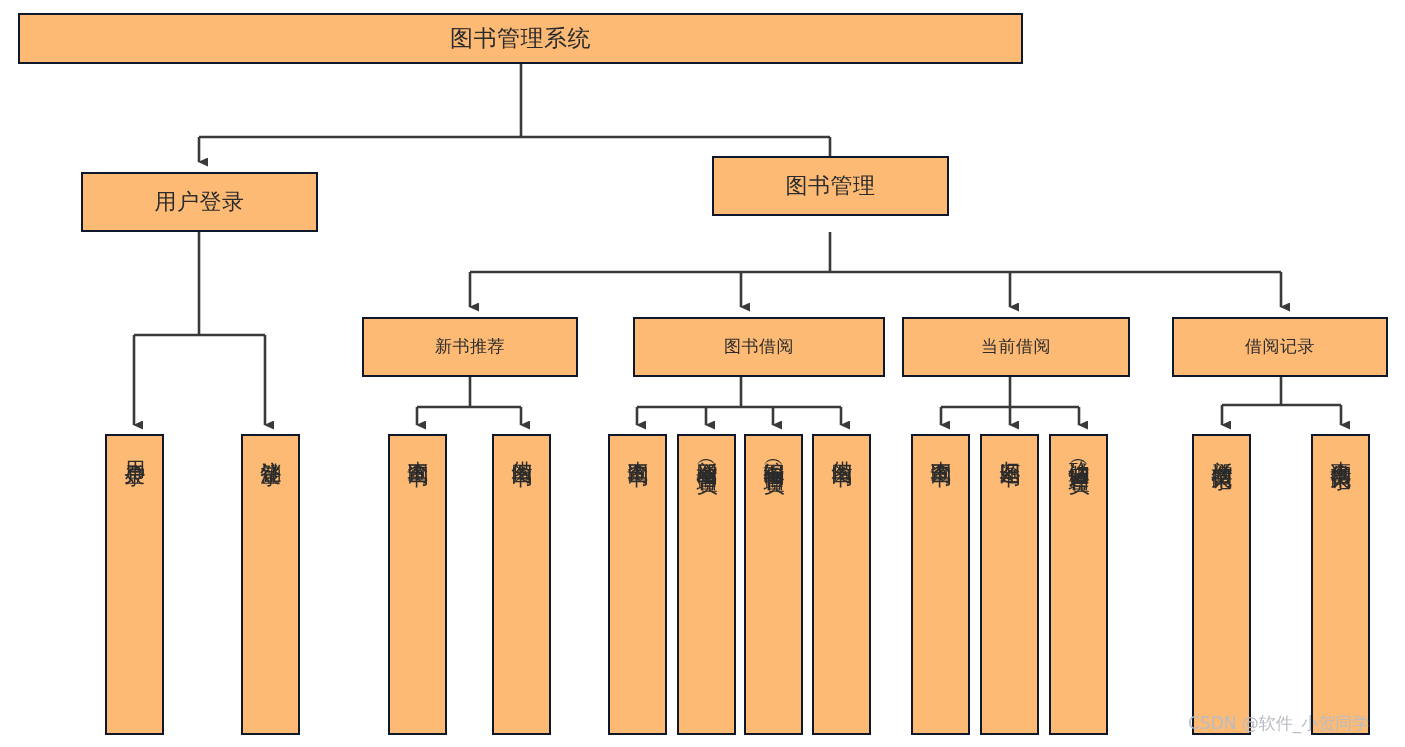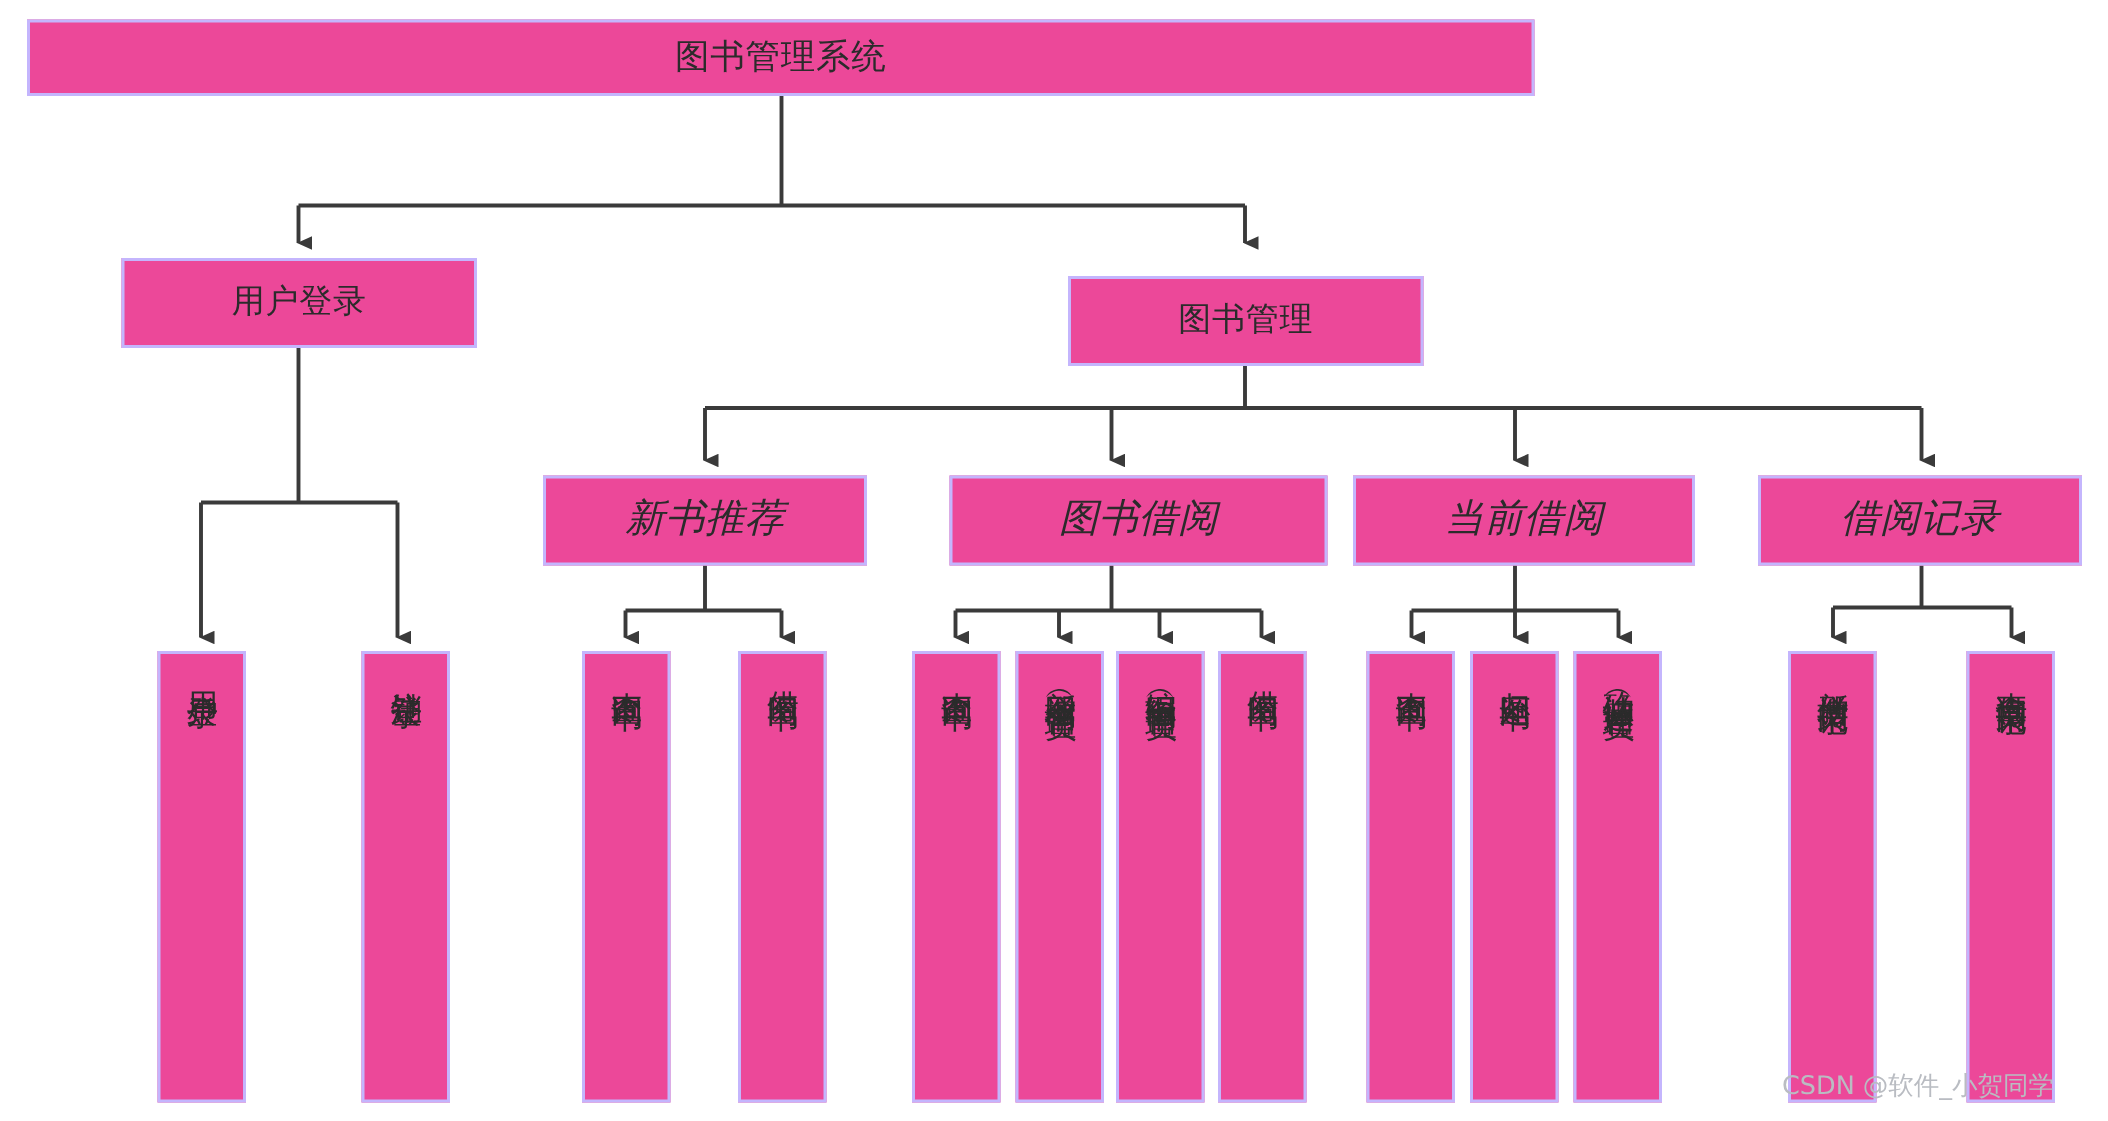--- a/index.html
+++ b/index.html
@@ -20,37 +20,37 @@
   #edge-layer {
     position: absolute;
     left: 0;
     top: 0;
     width: 1405px;
     height: 747px;
   }
   .node {
     position: absolute;
     box-sizing: border-box;
-    background: #ec4899;
-    border: 2px solid #c4b5fd;
+    background: #fdba74;
+    border: 2px solid #0f172a;
     display: flex;
     align-items: center;
     justify-content: center;
     z-index: 2;
   }
   .node-label {
     color: #2b2b2b;
     line-height: 1.12;
     text-align: center;
     letter-spacing: 0.5px;
     white-space: nowrap;
   }
   .node.root .node-label { font-size: 23px; }
   .node.level2 .node-label { font-size: 22px; }
-  .node.level3 .node-label { font-size: 26px; font-style: italic; }
+  .node.level3 .node-label { font-size: 17px; }
   .node.leaf {
     align-items: flex-start;
     padding-top: 8px;
   }
   .node.leaf .node-label {
     writing-mode: vertical-rl;
     text-orientation: upright;
     font-size: 21px;
     letter-spacing: 2px;
     line-height: 1;
@@ -123,21 +123,21 @@
     </g>
   </svg>
 
   <div class="node root" style="left:18px; top:13px; width:1005px; height:51px;">
     <span class="node-label">图书管理系统</span>
   </div>
 
   <div class="node level2" style="left:81px; top:172px; width:237px; height:60px;">
     <span class="node-label">用户登录</span>
   </div>
-  <div class="node level2" style="left:712px; top:184px; width:237px; height:60px;">
+  <div class="node level2" style="left:712px; top:156px; width:237px; height:60px;">
     <span class="node-label">图书管理</span>
   </div>
 
   <div class="node level3" style="left:362px; top:317px; width:216px; height:60px;">
     <span class="node-label">新书推荐</span>
   </div>
   <div class="node level3" style="left:633px; top:317px; width:252px; height:60px;">
     <span class="node-label">图书借阅</span>
   </div>
   <div class="node level3" style="left:902px; top:317px; width:228px; height:60px;">

